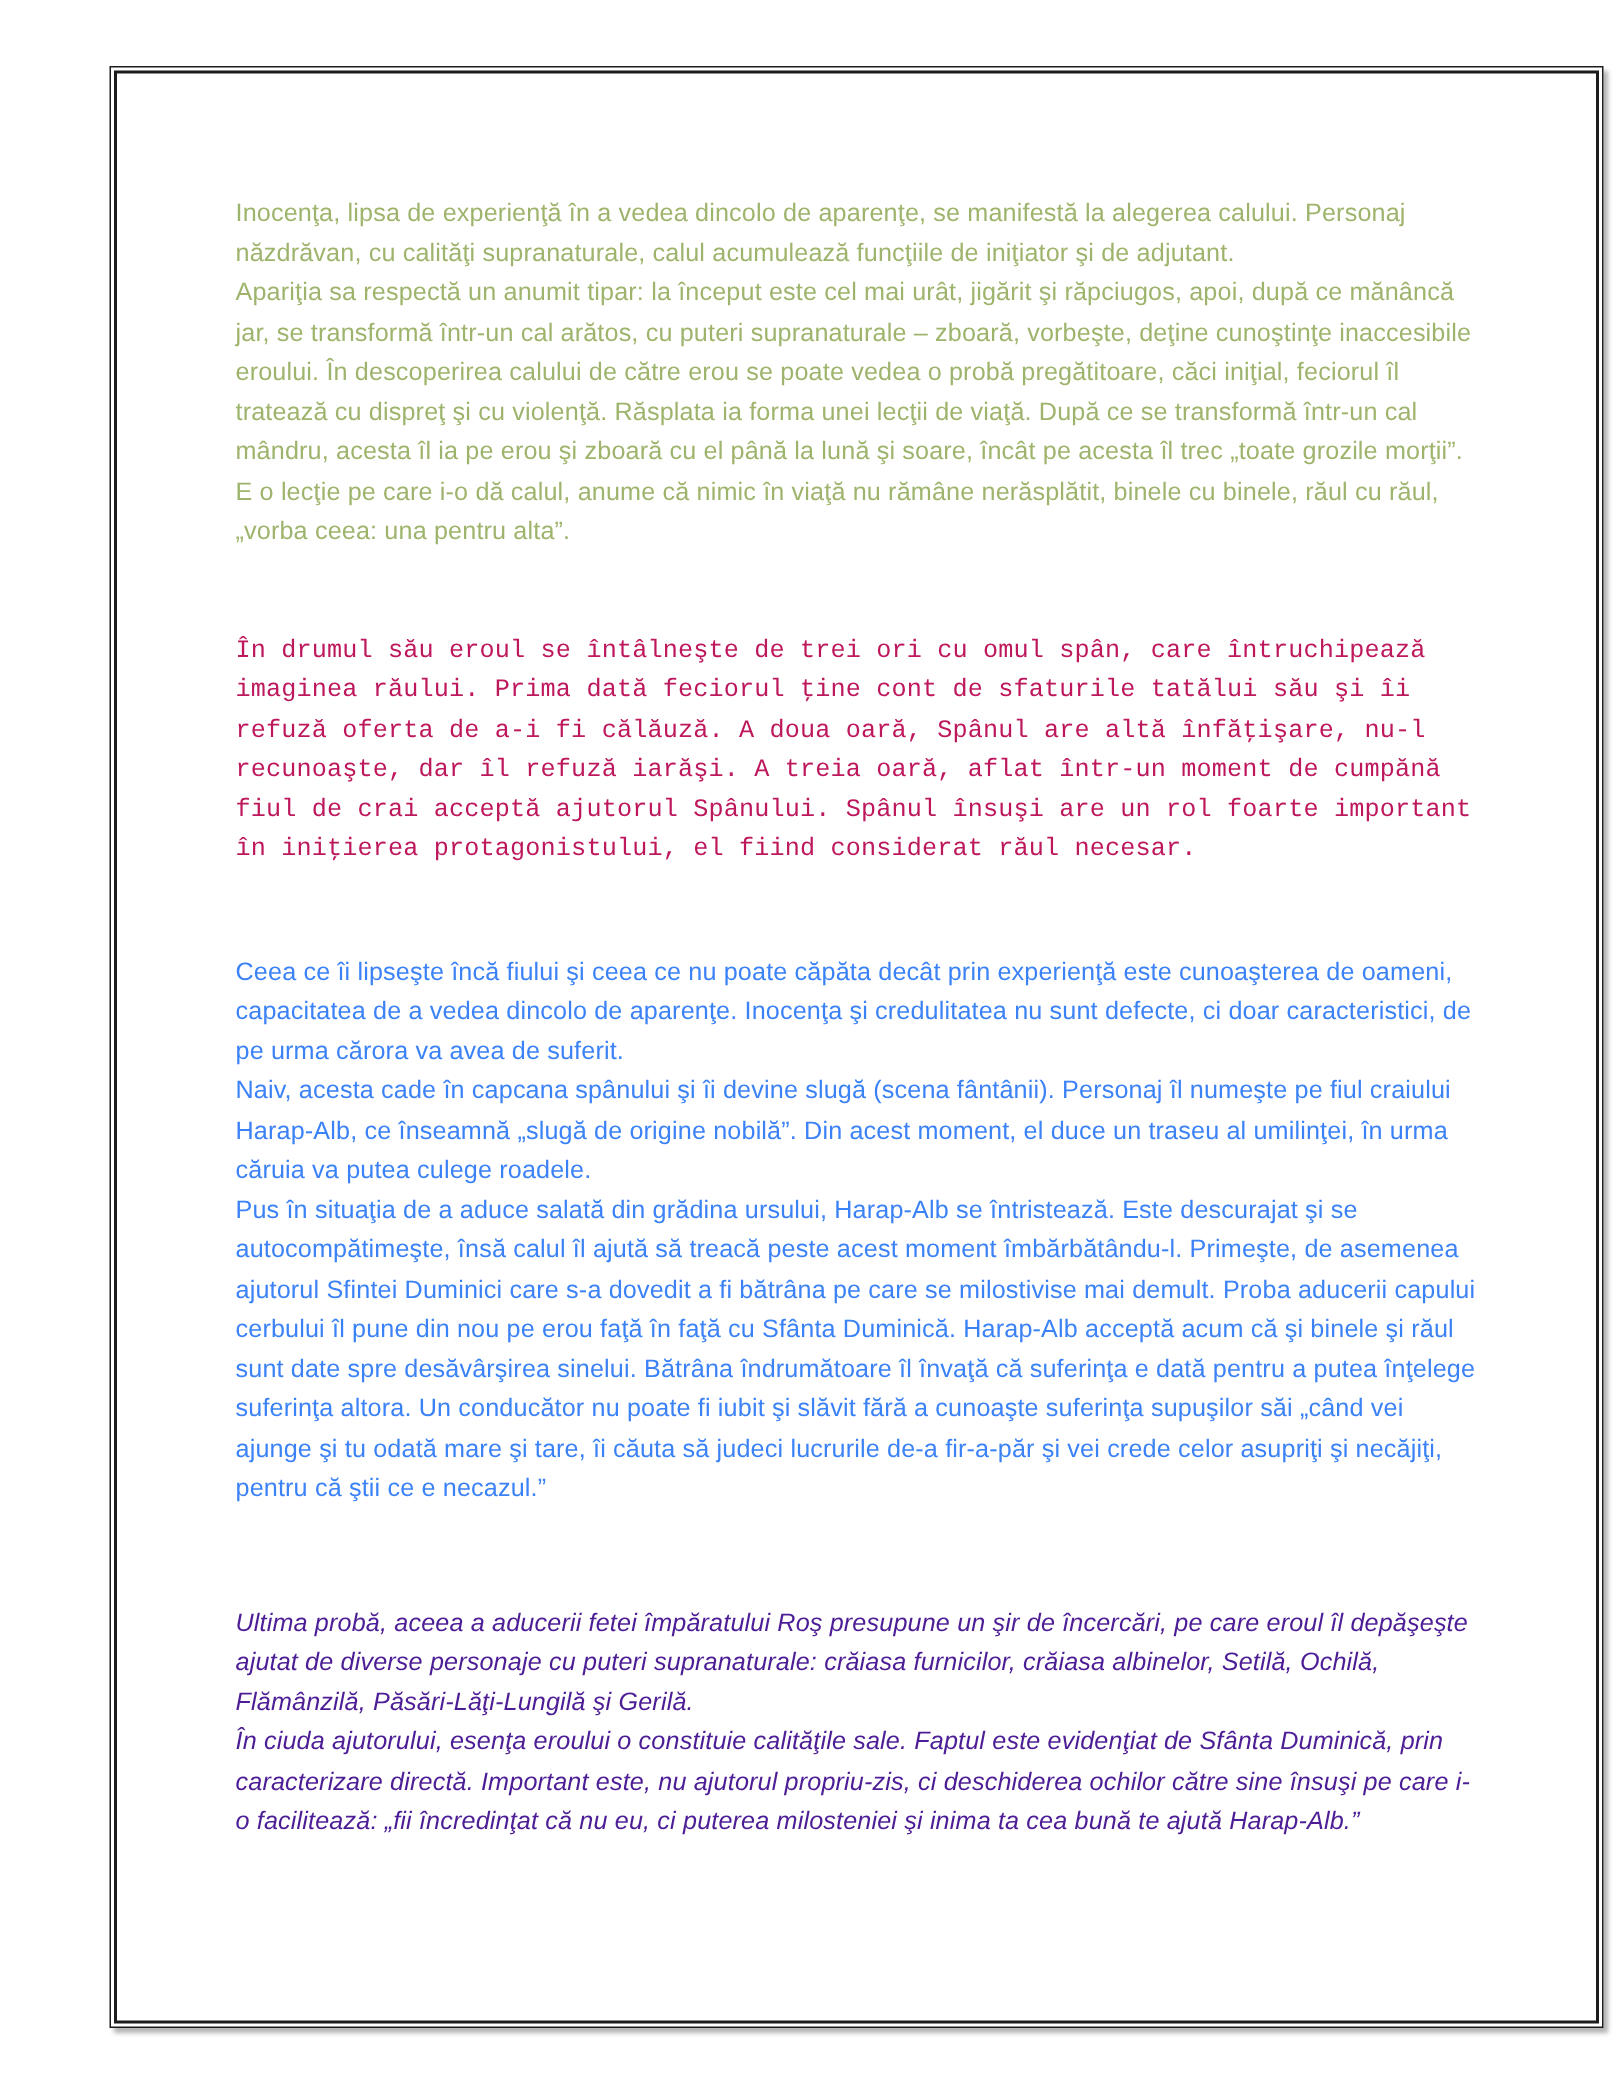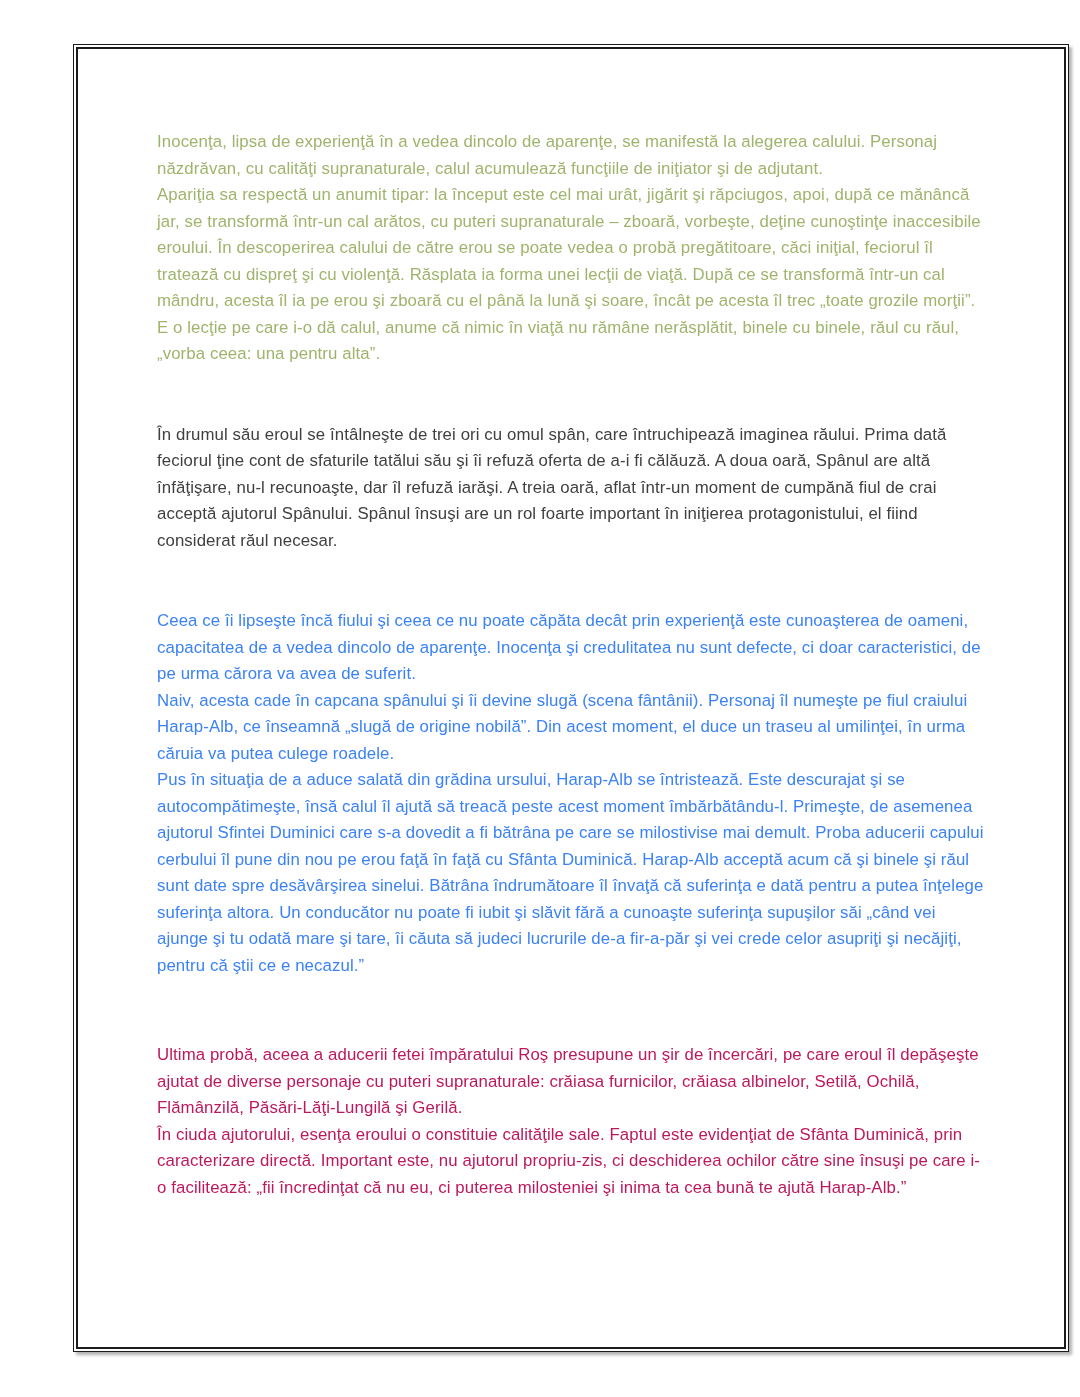--- a/index.html
+++ b/index.html
@@ -55,30 +55,30 @@
 
 <div class="frame-outer">
   <div class="frame-inner">
     <div class="content">
 
       <div class="para" style="color: rgb(158, 180, 108);">
         <span class="seg">Inocenţa, lipsa de experienţă în a vedea dincolo de aparenţe, se manifestă la alegerea calului. Personaj năzdrăvan, cu calităţi supranaturale, calul acumulează funcţiile de iniţiator şi de adjutant.</span>
         <span class="seg">Apariţia sa respectă un anumit tipar: la început este cel mai urât, jigărit şi răpciugos, apoi, după ce mănâncă jar, se transformă într-un cal arătos, cu puteri supranaturale – zboară, vorbeşte, deţine cunoştinţe inaccesibile eroului. În descoperirea calului de către erou se poate vedea o probă pregătitoare, căci iniţial, feciorul îl tratează cu dispreţ şi cu violenţă. Răsplata ia forma unei lecţii de viaţă. După ce se transformă într-un cal mândru, acesta îl ia pe erou şi zboară cu el până la lună şi soare, încât pe acesta îl trec „toate grozile morţii”. E o lecţie pe care i-o dă calul, anume că nimic în viaţă nu rămâne nerăsplătit, binele cu binele, răul cu răul, „vorba ceea: una pentru alta”.</span>
       </div>
 
-      <div class="para" style="color: #404040;">
+      <div class="para" style="color: #be185d; font-family: Liberation Mono, monospace;">
         <span class="seg">În drumul său eroul se întâlneşte de trei ori cu omul spân, care întruchipează imaginea răului. Prima dată feciorul ţine cont de sfaturile tatălui său şi îi refuză oferta de a-i fi călăuză. A doua oară, Spânul are altă înfăţişare, nu-l recunoaşte, dar îl refuză iarăşi. A treia oară, aflat într-un moment de cumpănă fiul de crai acceptă ajutorul Spânului. Spânul însuşi are un rol foarte important în iniţierea protagonistului, el fiind considerat răul necesar.</span>
       </div>
 
       <div class="para gap-lg" style="color: #3b82f6;">
         <span class="seg">Ceea ce îi lipseşte încă fiului şi ceea ce nu poate căpăta decât prin experienţă este cunoaşterea de oameni, capacitatea de a vedea dincolo de aparenţe. Inocenţa şi credulitatea nu sunt defecte, ci doar caracteristici, de pe urma cărora va avea de suferit.</span>
         <span class="seg">Naiv, acesta cade în capcana spânului şi îi devine slugă (scena fântânii). Personaj îl numeşte pe fiul craiului Harap-Alb, ce înseamnă „slugă de origine nobilă”. Din acest moment, el duce un traseu al umilinţei, în urma căruia va putea culege roadele.</span>
         <span class="seg">Pus în situaţia de a aduce salată din grădina ursului, Harap-Alb se întristează. Este descurajat şi se autocompătimeşte, însă calul îl ajută să treacă peste acest moment îmbărbătându-l. Primeşte, de asemenea ajutorul Sfintei Duminici care s-a dovedit a fi bătrâna pe care se milostivise mai demult. Proba aducerii capului cerbului îl pune din nou pe erou faţă în faţă cu Sfânta Duminică. Harap-Alb acceptă acum că şi binele şi răul sunt date spre desăvârşirea sinelui. Bătrâna îndrumătoare îl învaţă că suferinţa e dată pentru a putea înţelege suferinţa altora. Un conducător nu poate fi iubit şi slăvit fără a cunoaşte suferinţa supuşilor săi „când vei ajunge şi tu odată mare şi tare, îi căuta să judeci lucrurile de-a fir-a-păr şi vei crede celor asupriţi şi necăjiţi, pentru că ştii ce e necazul.”</span>
       </div>
 
-      <div class="para" style="color: #be185d;">
+      <div class="para" style="color: #4c1d95; font-style: italic;">
         <span class="seg">Ultima probă, aceea a aducerii fetei împăratului Roş presupune un şir de încercări, pe care eroul îl depăşeşte ajutat de diverse personaje cu puteri supranaturale: crăiasa furnicilor, crăiasa albinelor, Setilă, Ochilă, Flămânzilă, Păsări-Lăţi-Lungilă şi Gerilă.</span>
         <span class="seg">În ciuda ajutorului, esenţa eroului o constituie calităţile sale. Faptul este evidenţiat de Sfânta Duminică, prin caracterizare directă. Important este, nu ajutorul propriu-zis, ci deschiderea ochilor către sine însuşi pe care i-o facilitează: „fii încredinţat că nu eu, ci puterea milosteniei şi inima ta cea bună te ajută Harap-Alb.”</span>
       </div>
 
     </div>
   </div>
 </div>
 
 </body></html>

